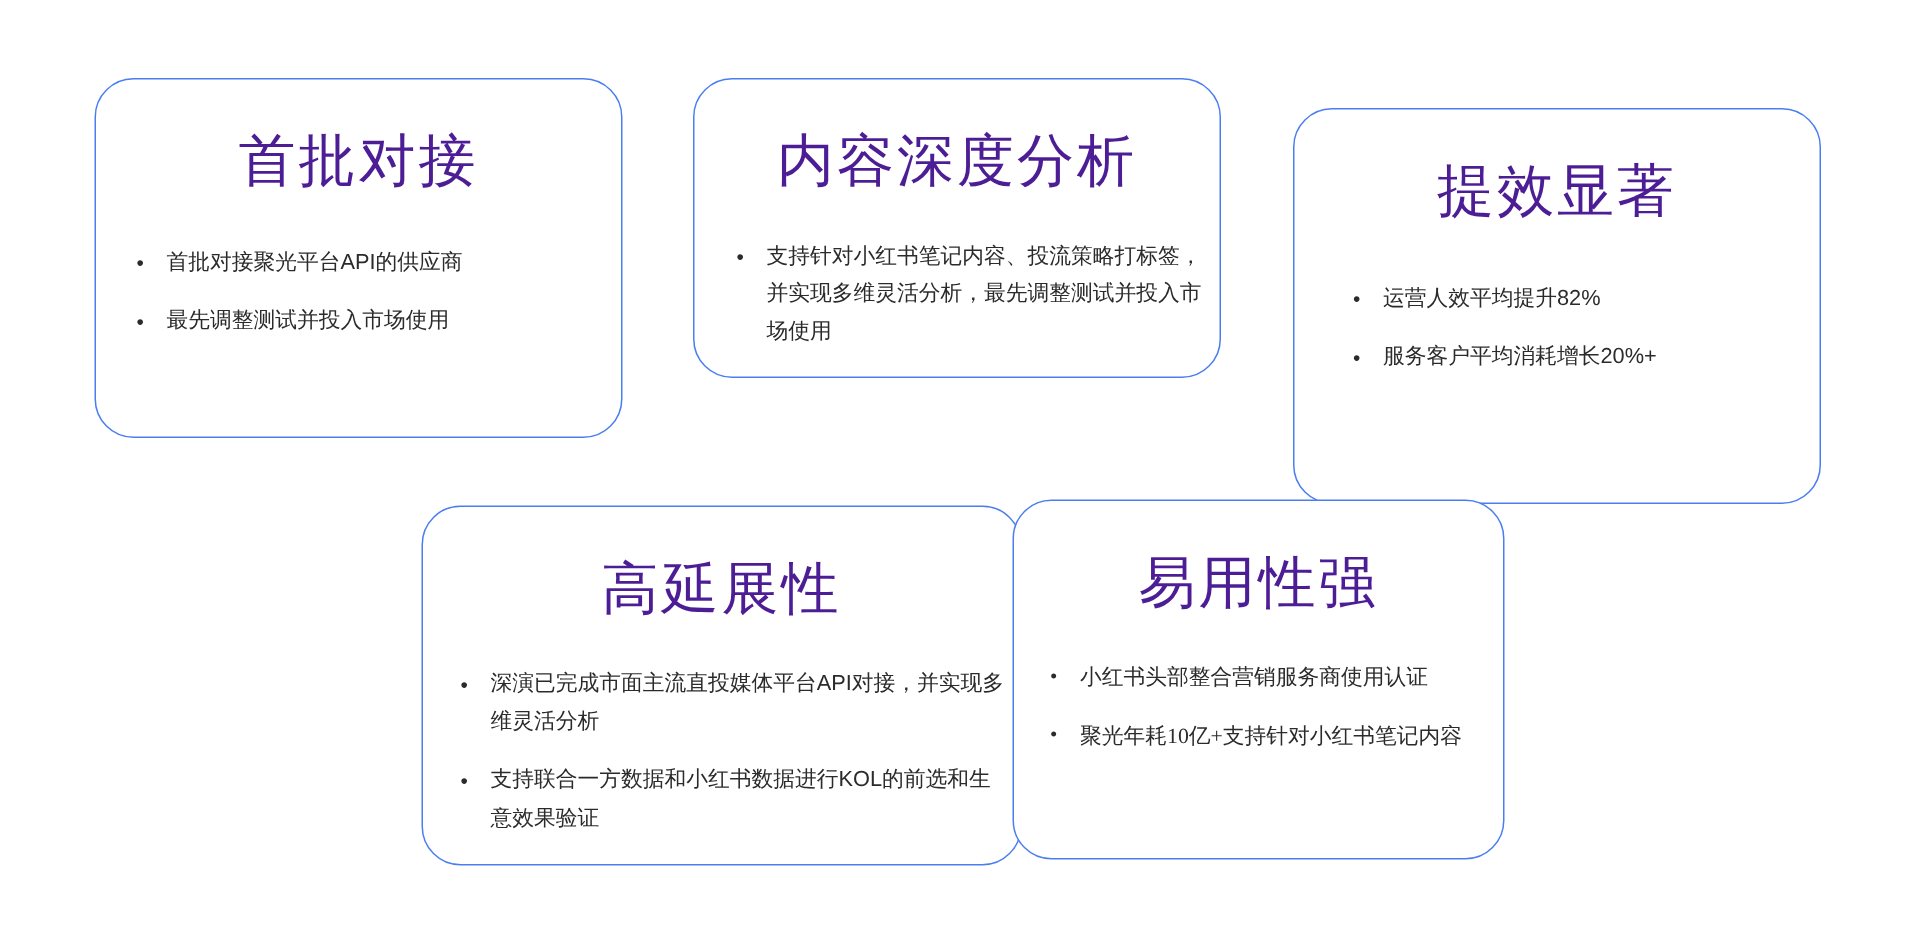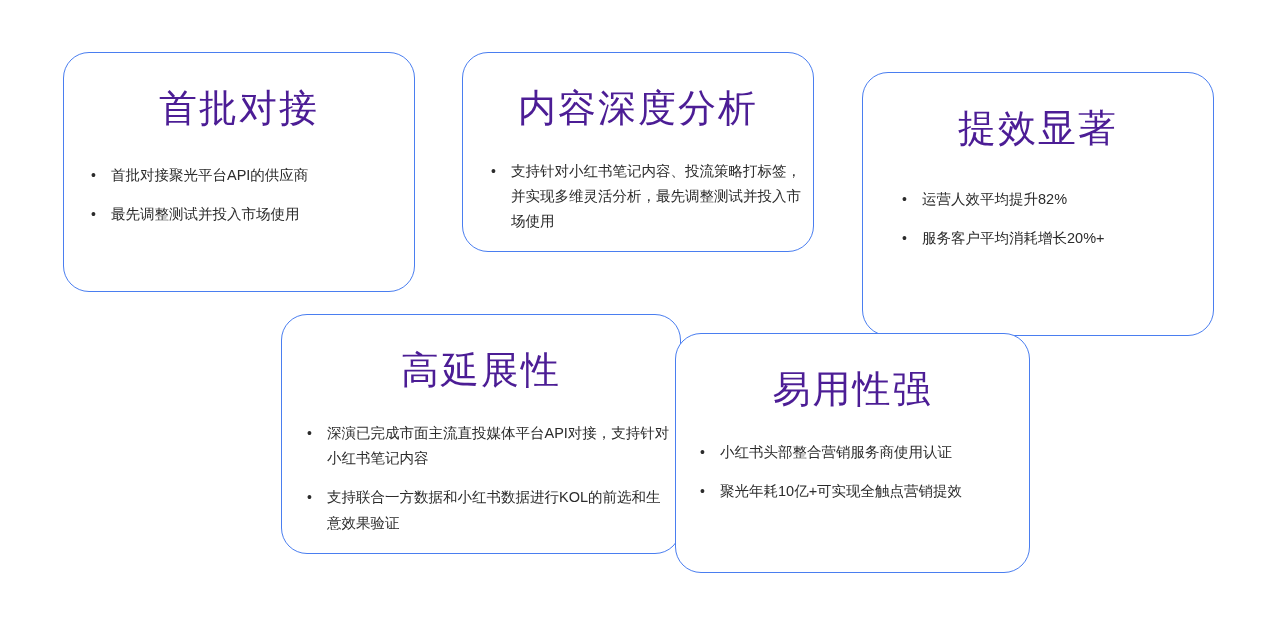--- a/index.html
+++ b/index.html
@@ -65,22 +65,22 @@
   }
   .bullet-text {
     flex: 1 1 auto;
   }
 
   
   #card-0 { left: 63px;  top: 52px;  width: 352px; height: 240px; }
   #card-1 { left: 462px; top: 52px;  width: 352px; height: 200px; }
   #card-2 { left: 862px; top: 52px;  width: 352px; height: 264px; margin-top: 20px; }
   
-  #card-3 { left: 281px; top: 314px; width: 400px; height: 240px; }
-  #card-4 { left: 675px; top: 333px; width: 355px; height: 240px; }
+  #card-3 { left: 281px; top: 337px; width: 400px; height: 240px; }
+  #card-4 { left: 675px; top: 333px; width: 328px; height: 240px; font-family: Liberation Serif, serif; }
 
   #card-0 .bullets { padding-left: 22px; margin-top: 30px; }
   #card-1 .bullets { padding-left: 24px; margin-top: 26px; }
   #card-2 .bullets { padding-left: 46px; margin-top: 34px; }
   #card-3 .bullets { padding-left: 18px; margin-top: 26px; }
   #card-4 .bullets { padding-left: 16px; margin-top: 26px; }
 </style>
 </head>
 <body>
 
@@ -122,36 +122,36 @@
         <span class="bullet-text">服务客户平均消耗增长20%+</span>
       </li>
     </ul>
   </div>
 
   <div class="card" id="card-3">
     <div class="card-title">高延展性</div>
     <ul class="bullets">
       <li class="bullet">
         <span class="bullet-dot">•</span>
-        <span class="bullet-text">深演已完成市面主流直投媒体平台API对接，支持针对小红书笔记内容</span>
+        <span class="bullet-text">深演已完成市面主流直投媒体平台API对接，并实现多维灵活分析</span>
       </li>
       <li class="bullet">
         <span class="bullet-dot">•</span>
         <span class="bullet-text">支持联合一方数据和小红书数据进行KOL的前选和生意效果验证</span>
       </li>
     </ul>
   </div>
 
   <div class="card" id="card-4">
     <div class="card-title">易用性强</div>
     <ul class="bullets">
       <li class="bullet">
         <span class="bullet-dot">•</span>
         <span class="bullet-text">小红书头部整合营销服务商使用认证</span>
       </li>
       <li class="bullet">
         <span class="bullet-dot">•</span>
-        <span class="bullet-text">聚光年耗10亿+可实现全触点营销提效</span>
+        <span class="bullet-text">聚光年耗10亿+支持针对小红书笔记内容</span>
       </li>
     </ul>
   </div>
 
 </div>
 
 </body></html>

